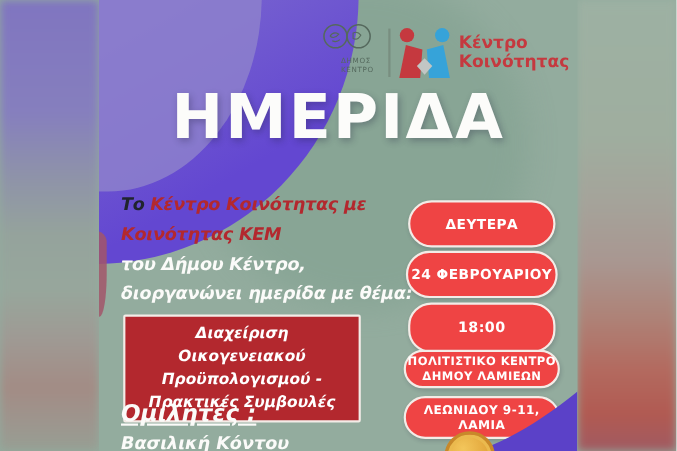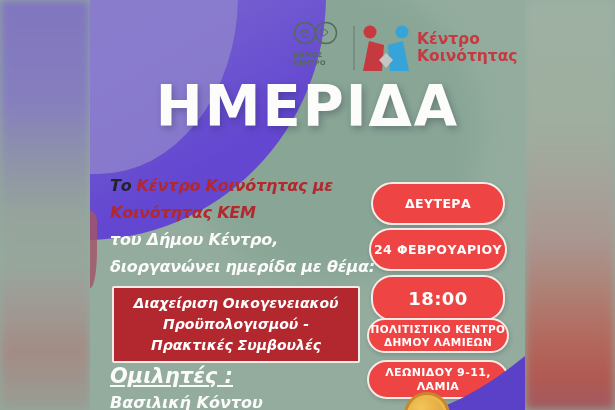--- a/index.html
+++ b/index.html
@@ -27,57 +27,57 @@
     border-radius:0 10px 60% 0/0 10px 50% 0;background:#a2566a;opacity:.85;}
 
   .purple-wave{position:absolute;right:0;bottom:0;width:92px;height:56px;display:block;}
 
   .gold-coin{position:absolute;left:314px;top:392px;width:46px;height:46px;border-radius:50%;
     background:radial-gradient(circle at 35% 32%,#f3c65b 0%,#e4a93e 55%,#d3922c 100%);
     border:3px solid #c8882a;box-shadow:inset 0 0 0 3px #eab94e;}
 
   
   .muni-logo{position:absolute;left:203px;top:20px;width:56px;color:#55695d;}
-  .muni-text{font-size:6.5px;font-weight:bold;letter-spacing:.6px;line-height:8px;margin-top:1px;}
+  .muni-text{font-size:6.5px;font-weight:normal;letter-spacing:.6px;line-height:8px;margin-top:1px;margin-left:17px;}
   .logo-divider{position:absolute;left:263px;top:26px;width:2px;height:44px;background:#74887b;opacity:.8;}
   .community-icon{position:absolute;left:271px;top:24px;}
   .community-text{position:absolute;left:327px;top:31px;font-size:15.5px;font-weight:bold;
     line-height:17px;color:#c5393f;}
 
   
   .title{position:absolute;left:0;right:0;top:74px;text-align:center;color:#fcfcfa;
     font-size:56px;font-weight:bold;letter-spacing:2px;
     text-shadow:2px 3px 7px rgba(30,30,60,.30);}
 
   
   .intro{position:absolute;left:20px;top:172px;font-size:16px;line-height:27px;
     font-style:italic;font-weight:bold;letter-spacing:-.2px;white-space:nowrap;}
   .intro .navy{color:#20242e;margin-right:5px;}
   .intro .red{color:#b3282e;}
   .intro .white{color:#fbfbf9;}
 
   
-  .topic-box{position:absolute;left:22px;top:286px;width:248px;padding:5px 4px;
+  .topic-box{position:absolute;left:22px;top:286px;width:216px;padding:5px 4px;
     background:#b3282e;border:2px solid #f3ece7;border-radius:2px;
     color:#fff;font-size:14px;font-weight:bold;font-style:italic;
     text-align:center;line-height:21px;}
 
   
   .speakers{position:absolute;left:20px;top:364px;color:#fbfbf9;font-style:italic;font-weight:bold;}
   .speakers .label{font-size:21px;text-decoration:underline;}
   .speakers .name{font-size:16px;margin-top:5px;}
 
   
   .pill{position:absolute;background:#ef4444;border:2px solid #f3ece7;color:#fff;
     display:flex;flex-direction:column;align-items:center;justify-content:center;
     text-align:center;font-weight:bold;letter-spacing:.4px;
     box-shadow:1px 2px 4px rgba(30,30,50,.18);}
   .pill-1{left:281px;top:182px;width:134px;height:43px;border-radius:22px;font-size:12.5px;}
   .pill-2{left:279px;top:228px;width:138px;height:43px;border-radius:22px;font-size:12.5px;justify-content:center;}
-  .pill-3{left:281px;top:275px;width:134px;height:46px;border-radius:21px;font-size:18px;}
+  .pill-3{left:281px;top:275px;width:134px;height:46px;border-radius:21px;font-size:13px;}
   .pill-4{left:277px;top:318px;width:142px;height:35px;border-radius:18px;font-size:10.5px;line-height:13px;}
   .pill-5{left:277px;top:360px;width:142px;height:39px;border-radius:20px;font-size:11px;line-height:14px;}
 </style>
 </head>
 <body>
 
 <div class="stage">
 
   <div class="margin margin-left"></div>
   <div class="margin margin-right"></div>

